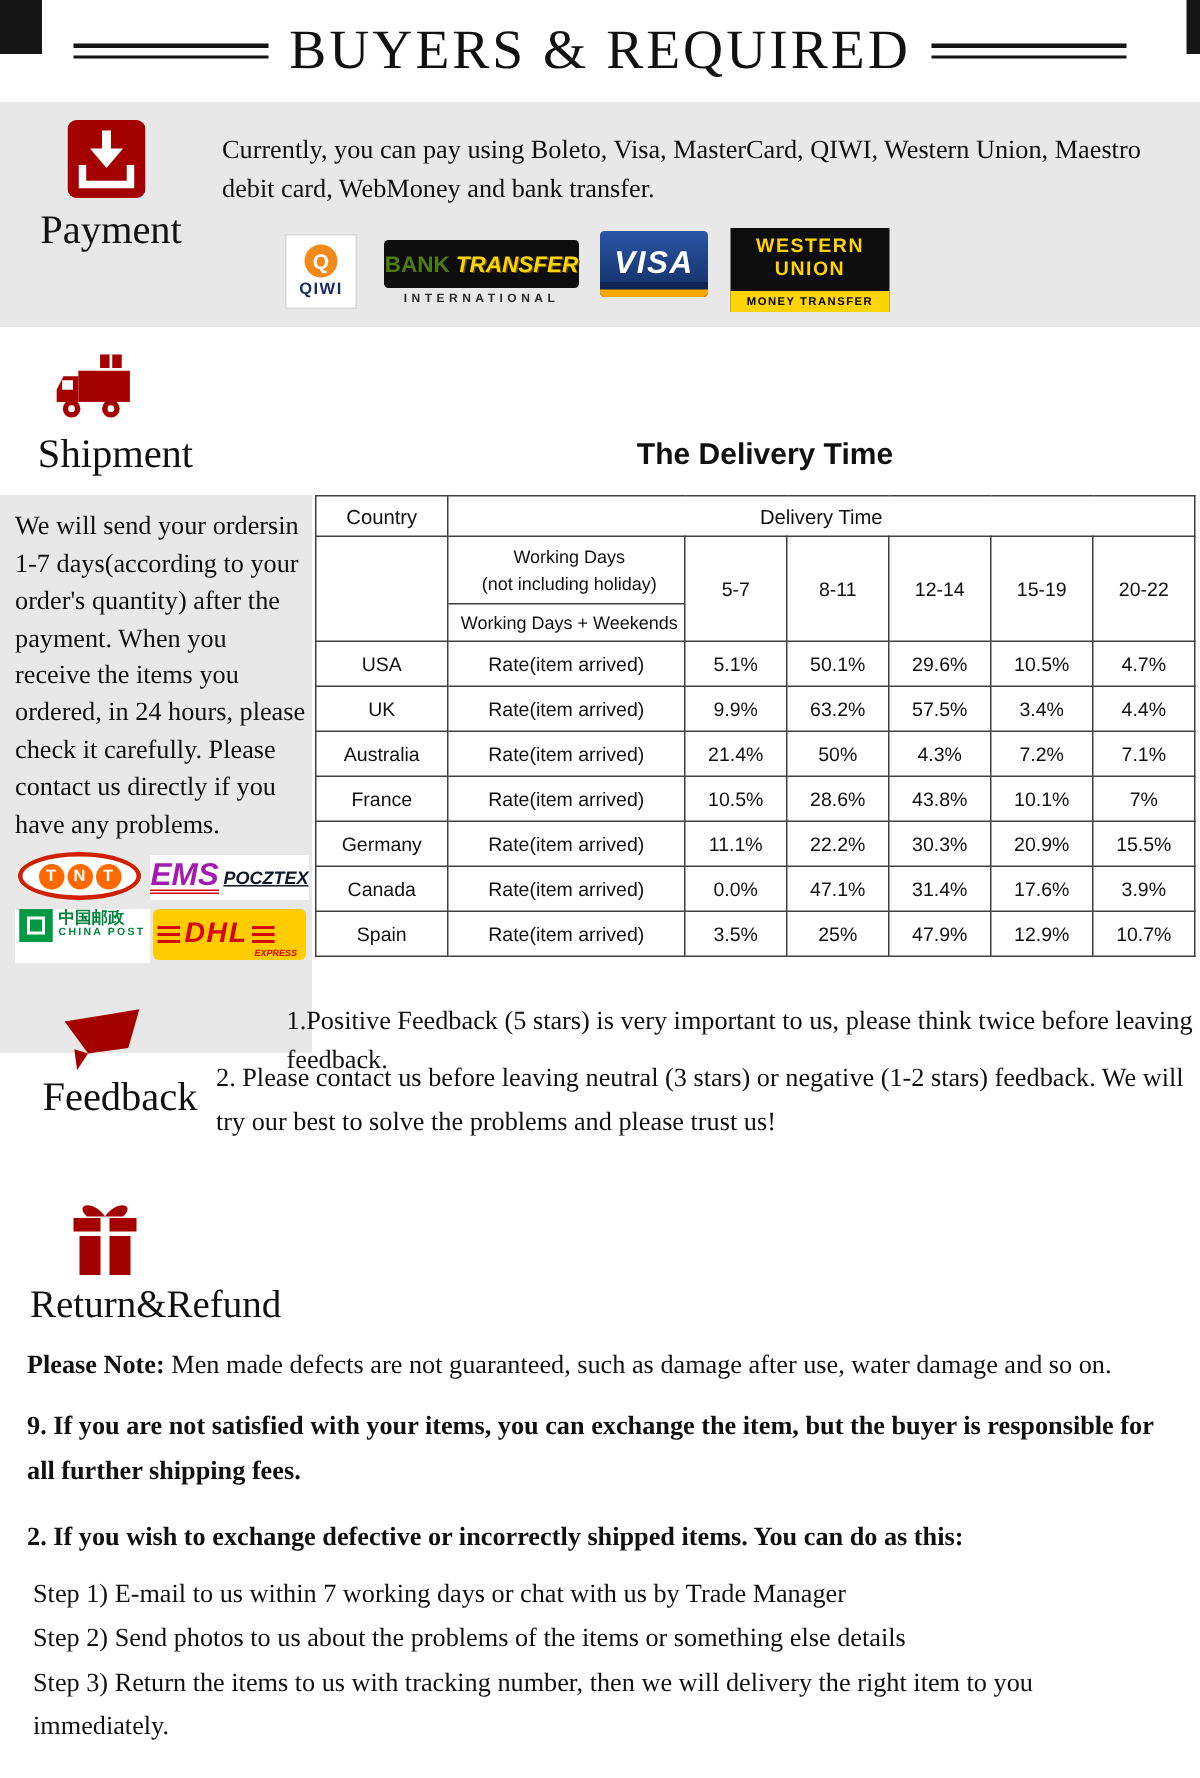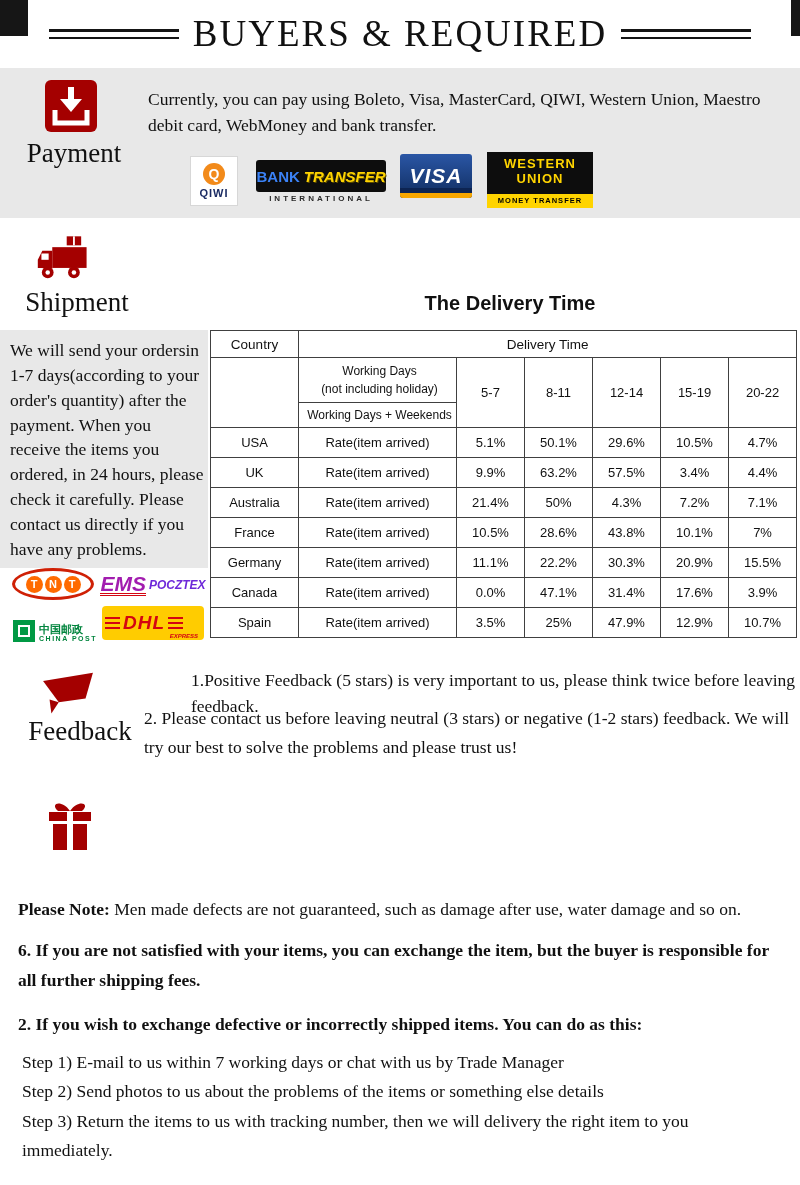--- a/index.html
+++ b/index.html
@@ -25,57 +25,57 @@
 
   .logo { position:absolute; }
   .qiwi-logo { left:190px; top:88px; width:48px; height:50px; background:#fff; border:1px solid #d7d7d7;
                display:flex; flex-direction:column; align-items:center; justify-content:center; }
   .qiwi-circle { width:22px; height:22px; border-radius:50%; background:#f28a1a; color:#fff;
                  font:bold 14px "Liberation Sans", sans-serif; display:flex; align-items:center; justify-content:center; }
   .qiwi-text { color:#1a2b63; font:bold 11px "Liberation Sans", sans-serif; margin-top:2px; letter-spacing:1px; }
 
   .bt-logo { left:256px; top:92px; width:130px; }
   .bt-box { background:#0d0d0d; border-radius:3px; height:32px; display:flex; align-items:center; justify-content:center; gap:4px; }
-  .bt-l1 { color:#3b82f6; font:bold 15px "Liberation Sans", sans-serif; }
+  .bt-l1 { color:#4d7c0f; font:bold 15px "Liberation Sans", sans-serif; }
   .bt-l2 { color:#ffd400; font:bold italic 15px "Liberation Sans", sans-serif; font-style:italic; text-shadow:1px 1px 0 #5a4a00; }
   .bt-caption { text-align:center; font:600 8px "Liberation Sans", sans-serif; letter-spacing:3px; color:#2a2a2a; margin-top:2px; }
 
   .visa-logo { left:400px; top:86px; width:72px; height:44px; border-radius:3px;
                background:linear-gradient(180deg,#2a56a5 0%,#16366f 78%,#0d2452 78%,#0d2452 100%);
                display:flex; align-items:center; justify-content:center; position:absolute; overflow:hidden; }
   .visa-logo::after { content:""; position:absolute; left:0; bottom:0; width:100%; height:5px; background:#f7a600; }
   .visa-text { color:#fff; font:italic bold 21px "Liberation Sans", sans-serif; letter-spacing:1px; }
 
   .wu-logo { left:487px; top:84px; width:106px; height:56px; background:#0d0d0d; position:absolute; padding-top:5px; }
   .wu-l1, .wu-l2 { text-align:center; color:#ffd400; font:bold 13px "Liberation Sans", sans-serif; letter-spacing:1px; line-height:1.15; }
   .wu-strip { position:absolute; bottom:0; left:0; width:100%; height:14px; background:#ffd400;
               color:#000; font:bold 7.5px "Liberation Sans", sans-serif; text-align:center; line-height:14px; letter-spacing:1px; }
 
   
   .ship-icon { position:absolute; left:36px; top:234px; }
   .ship-label { position:absolute; left:12px; top:287px; width:130px; text-align:center; font-size:27px; }
   .delivery-title { position:absolute; left:270px; top:292px; width:480px; text-align:center;
                     font:bold 20px "Liberation Sans", sans-serif; }
 
-  .ship-panel { position:absolute; top:330px; left:0; width:208px; height:238px; background:#e8e8e8; }
+  .ship-panel { position:absolute; top:330px; left:0; width:208px; height:372px; background:#e8e8e8; }
   .ship-note { padding:8px 4px 0 10px; font-size:17.5px; line-height:1.42; }
 
   .tnt-logo { position:absolute; left:12px; top:238px; width:82px; height:32px; background:#fff;
               border:3px solid #cf2005; border-radius:50%; display:flex; align-items:center; justify-content:center; gap:2px; }
   .tnt-letter { width:17px; height:17px; border-radius:50%; background:#ff6a00; color:#fff;
                 font:bold 11px "Liberation Sans", sans-serif; display:flex; align-items:center; justify-content:center; }
 
   .ems-logo { position:absolute; left:100px; top:240px; width:106px; height:30px; background:#fff;
               display:flex; align-items:center; justify-content:center; gap:3px; }
   .ems-main { color:#a21caf; font:italic bold 21px "Liberation Sans", sans-serif;
               border-bottom:3px double #d40511; line-height:0.95; }
-  .ems-sub { color:#6d28d9; font:italic bold 12px "Liberation Sans", sans-serif; }
+  .ems-sub { color:#0f172a; font:italic bold 12px "Liberation Sans", sans-serif;text-decoration:underline; }
 
   .cp-logo { position:absolute; left:10px; top:276px; width:90px; height:36px; background:#fff;
-             display:flex; align-items:flex-end; justify-content:center; gap:4px; }
+             display:flex; align-items:flex-start; justify-content:center; gap:4px; }
   .cp-emblem { width:22px; height:22px; background:#009944; border:2px solid #009944; position:relative; }
   .cp-emblem::before { content:""; position:absolute; inset:3px; border:2px solid #fff; }
   .cp-texts { display:flex; flex-direction:column; }
   .cp-cn { color:#00843d; font:bold 11px "Liberation Sans", sans-serif; line-height:1.1; }
   .cp-en { color:#00843d; font:bold 7px "Liberation Sans", sans-serif; letter-spacing:1.5px; }
 
   .dhl-logo { position:absolute; left:102px; top:276px; width:102px; height:34px; background:#ffcc00;
               border-radius:4px; display:flex; align-items:center; }
   .dhl-dash { display:inline-block; width:15px; height:12px; margin:0 3px;
               background:repeating-linear-gradient(#d40511 0 2px, transparent 2px 5px); }
@@ -316,23 +316,24 @@
 
   <div class="rr-icon">
     <svg width="52" height="54" viewBox="0 0 52 54">
       <path d="M26 13 C18 1, 5 5, 14 13 Z" fill="#a40000"></path>
       <path d="M26 13 C34 1, 47 5, 38 13 Z" fill="#a40000"></path>
       <rect x="5" y="14" width="42" height="9" fill="#a40000"></rect>
       <rect x="9" y="26" width="34" height="26" fill="#a40000"></rect>
       <rect x="23" y="14" width="6" height="38" fill="#fff"></rect>
     </svg>
   </div>
+  <div class="rr-label">Return&amp;Refund</div>
 
   <div class="rr-content">
     <p class="rr-note"><b>Please Note:</b><span> Men made defects are not guaranteed, such as damage after use, water damage and so on.</span></p>
-    <p class="rr-p1">6. If you are not satisfied with your items, you can exchange the item, but the buyer is responsible for all further shipping fees.</p>
+    <p class="rr-p1">9. If you are not satisfied with your items, you can exchange the item, but the buyer is responsible for all further shipping fees.</p>
     <p class="rr-p2">2. If you wish to exchange defective or incorrectly shipped items. You can do as this:</p>
     <p class="rr-step">Step 1) E-mail to us within 7 working days or chat with us by Trade Manager</p>
     <p class="rr-step">Step 2) Send photos to us about the problems of the items or something else details</p>
     <p class="rr-step">Step 3) Return the items to us with tracking number, then we will delivery the right item to you immediately.</p>
   </div>
 
 </div>
 
 </body></html>

